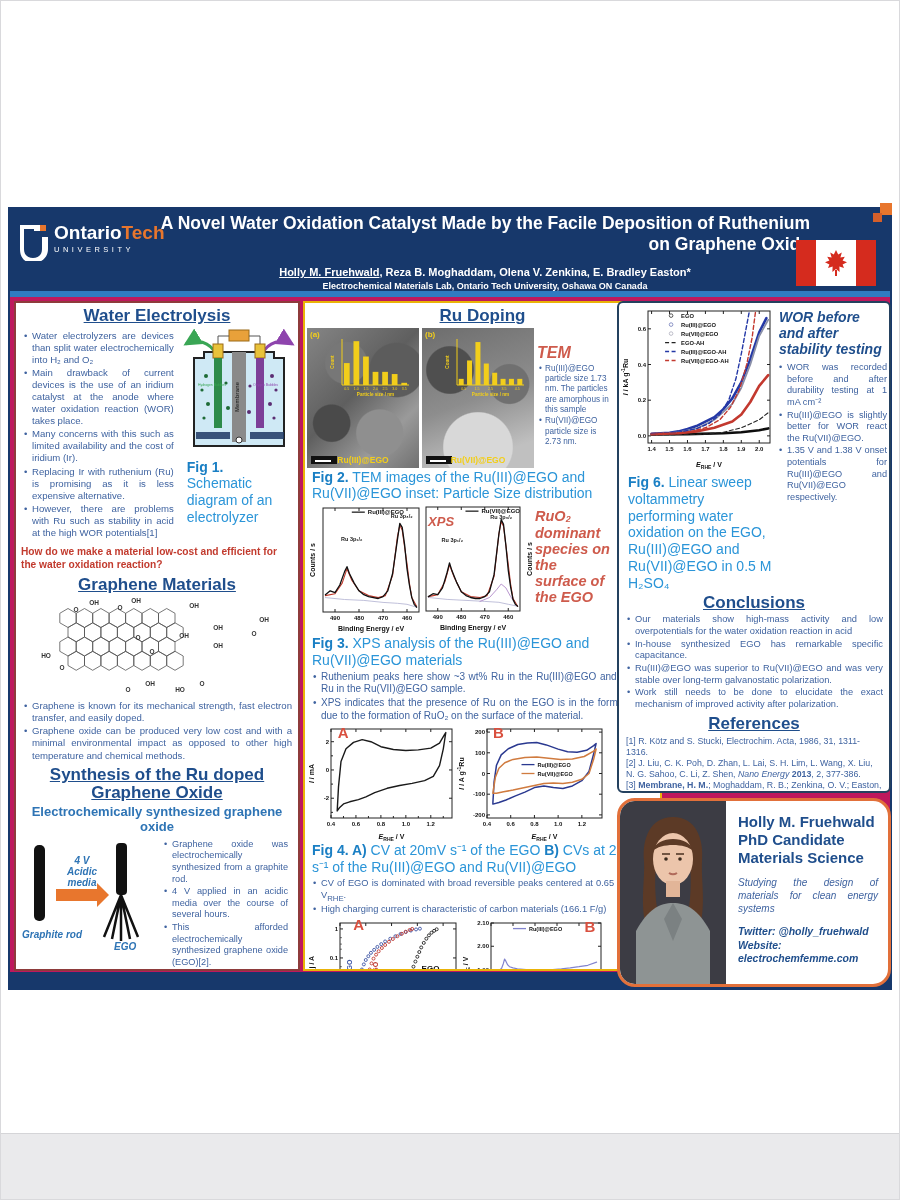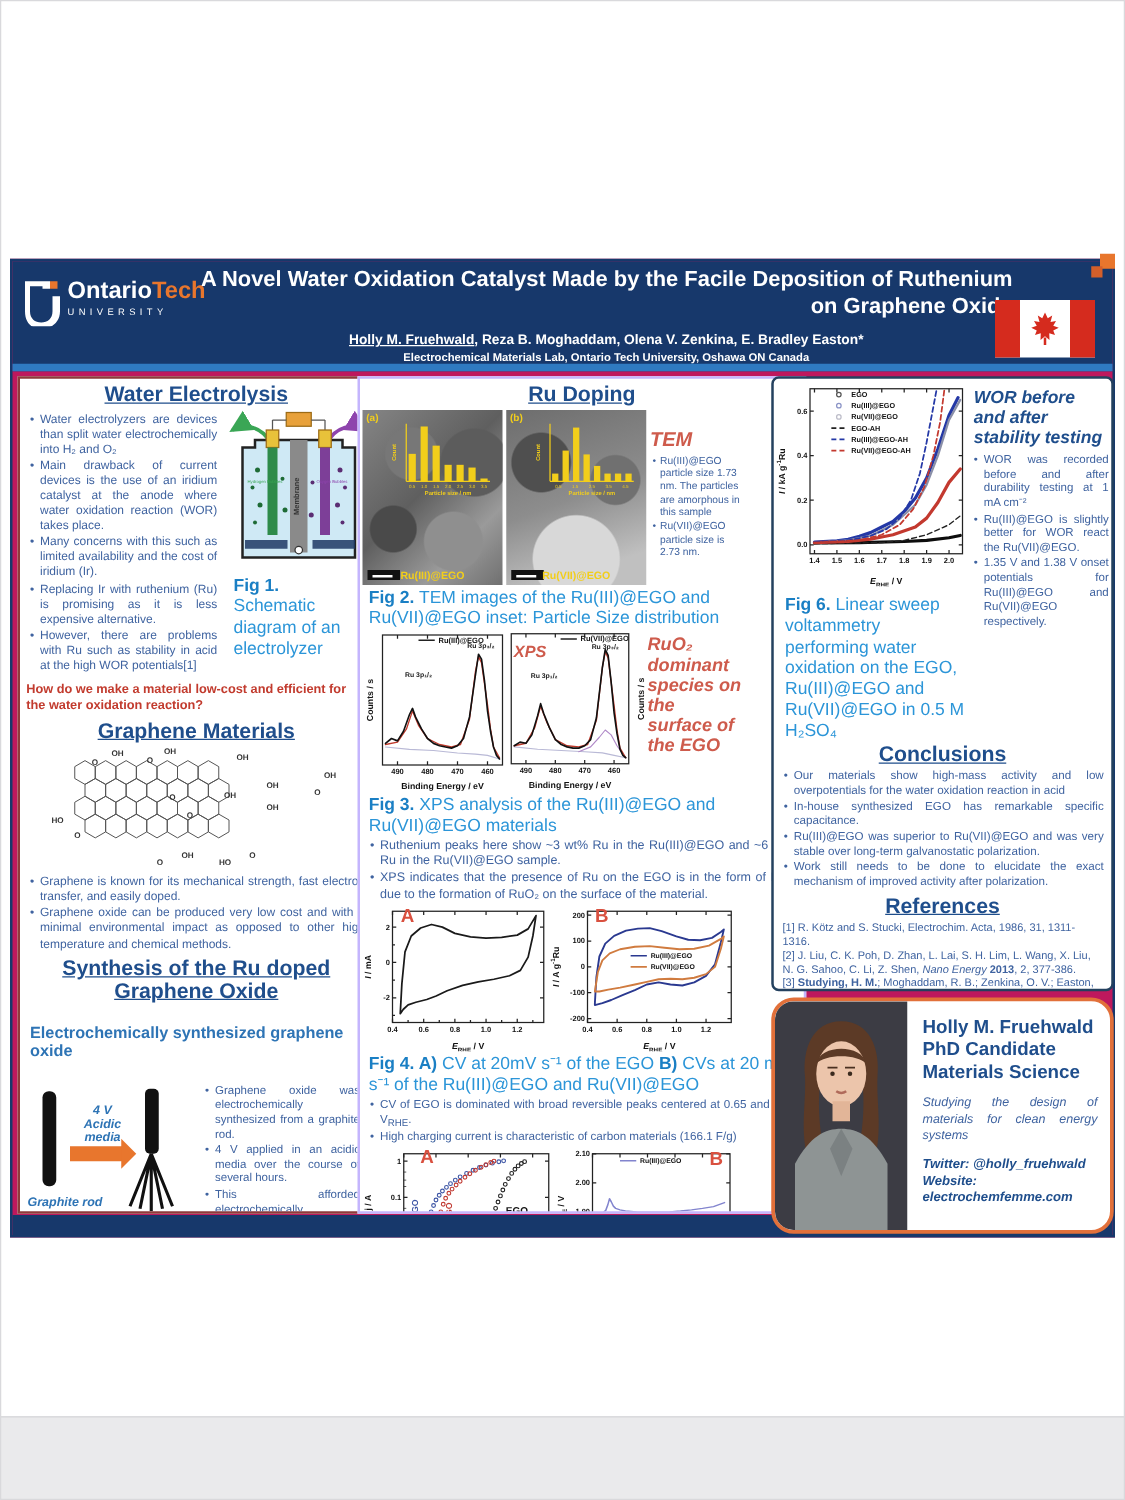--- a/index.html
+++ b/index.html
@@ -24,27 +24,27 @@
   .authors .u{text-decoration:underline;}
   .affil{position:absolute;left:150px;top:72px;width:650px;text-align:center;color:#ffffff;font-weight:bold;font-size:9px;}
   .flag{position:absolute;right:14px;top:31px;width:80px;height:46px;background:#ffffff;display:flex;}
   .flag .bar{width:20px;height:100%;background:#d52b1e;}
   .flag .mid{flex:1;position:relative;}
   .flag svg{position:absolute;left:50%;top:50%;transform:translate(-50%,-50%);}
 
   
   .col{position:absolute;top:92px;height:670px;background:#fff;box-sizing:border-box;overflow:hidden;}
   .col-left{left:4px;width:286px;border:2px solid #8e3b3b;}
-  .col-mid{left:276px;width:359px;border:2px solid #c4b5fd;}
+  .col-mid{left:293px;width:359px;border:2px solid #eab308;}
   .rbox{position:absolute;left:607px;top:92px;width:274px;height:492px;border:2px solid #24415f;border-radius:6px;background:#fff;box-sizing:border-box;overflow:hidden;}
   .bio{position:absolute;left:607px;top:589px;width:274px;height:189px;border:3px solid #e2703a;border-radius:18px;background:#fff;box-sizing:border-box;z-index:5;overflow:hidden;}
   .footer-band{position:absolute;left:0;bottom:0;width:100%;height:16px;background:#17386b;}
 
   .h1{font-size:17px;font-weight:bold;color:#1f4e8c;text-decoration:underline;text-align:center;margin:4px 2px 2px;line-height:1.1;}
-  .sub-h{font-size:13px;font-weight:bold;color:#2e74b5;margin:16px 8px;line-height:1.15;}
+  .sub-h{font-size:13px;font-weight:bold;color:#2e74b5;margin:2px 8px;line-height:1.15;text-align:center;}
   .bl{margin:2px 6px 3px 8px;padding:0;list-style:none;color:#3f63a0;font-size:9.6px;line-height:1.26;text-align:justify;}
   .bl li{position:relative;padding-left:8px;margin-bottom:1px;}
   .bl li::before{content:"\2022";position:absolute;left:0;top:0;}
   .bl.tiny{font-size:8.2px;text-align:left;margin:1px 2px;}
   .bl.tiny li{padding-left:6px;}
   .cap{font-size:14px;color:#2b95d8;line-height:1.2;margin:1px 7px 2px;}
   .cap .tag,.cap b{font-weight:bold;color:#1a7fc4;}
   .q{color:#c23b2e;font-weight:bold;font-size:10.2px;text-align:left;line-height:1.25;margin:3px 5px;}
   .row{display:flex;align-items:flex-start;}
   .sidered{color:#ce5b4c;font-weight:bold;font-style:italic;text-align:left;}
@@ -691,21 +691,21 @@
     <ul class="bl" style="font-size:9.3px;">
       <li>Our materials show high-mass activity and low overpotentials for the water oxidation reaction in acid</li>
       <li>In-house synthesized EGO has remarkable specific capacitance.</li>
       <li>Ru(III)@EGO was superior to Ru(VII)@EGO and was very stable over long-term galvanostatic polarization.</li>
       <li>Work still needs to be done to elucidate the exact mechanism of improved activity after polarization.</li>
     </ul>
     <div class="h1">References</div>
     <div style="font-size:8.8px;color:#3f63a0;margin:0 7px;line-height:1.25;">
       <div>[1] R. Kötz and S. Stucki, Electrochim. Acta, 1986, 31, 1311-1316.</div>
       <div>[2] J. Liu, C. K. Poh, D. Zhan, L. Lai, S. H. Lim, L. Wang, X. Liu, N. G. Sahoo, C. Li, Z. Shen, <i>Nano Energy</i> <b>2013</b>, 2, 377-386.</div>
-      <div>[3] <b>Studying, H. M.</b>; Moghaddam, R. B.; Zenkina, O. V.; Easton, E. B., Cat. Sci. Technol. 2019, 9, 6547-6551.</div>
+      <div>[3] <b>Membrane, H. M.</b>; Moghaddam, R. B.; Zenkina, O. V.; Easton, E. B., Cat. Sci. Technol. 2019, 9, 6547-6551.</div>
     </div>
     <div class="h1">Acknowledgment</div>
     <div class="row" style="margin:2px 5px;">
       <div style="width:54px;font-size:8.2px;color:#3f63a0;line-height:1.25;">HMF acknowledges support from the Ontario Graduate Scholarship.</div>
       <div style="width:86px;padding-left:4px;">
         <div style="display:flex;align-items:flex-start;">
           <svg width="15" height="19" viewBox="0 0 30 38">
               <path d="M2 2 h20 v6 h-6 v-2 h-10 v20 c0 6 4 9 9 9 s9 -3 9 -9 v-12 h6 v12 c0 9 -7 14 -15 14 S2 35 2 26 Z" fill="#17386b"></path>
               <rect x="22" y="2" width="6" height="6" fill="#e8762d"></rect>
             </svg>

